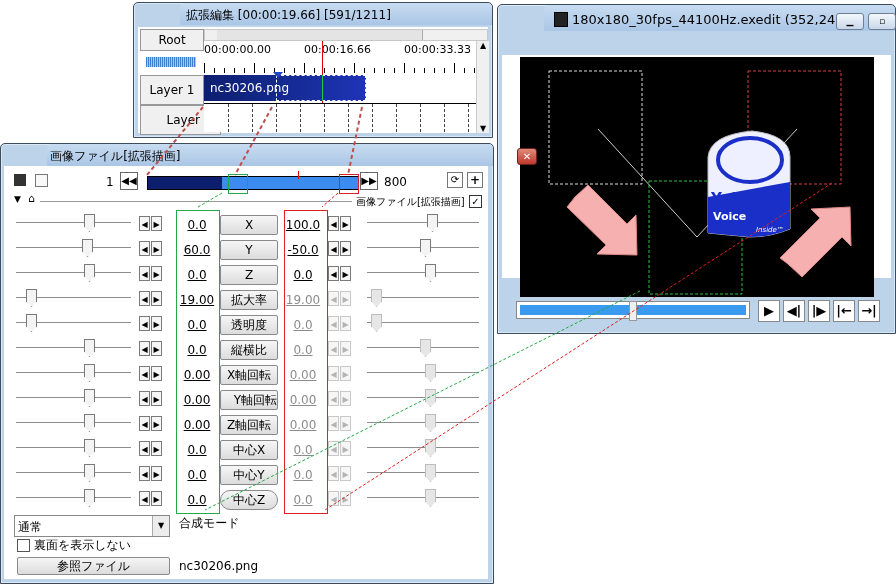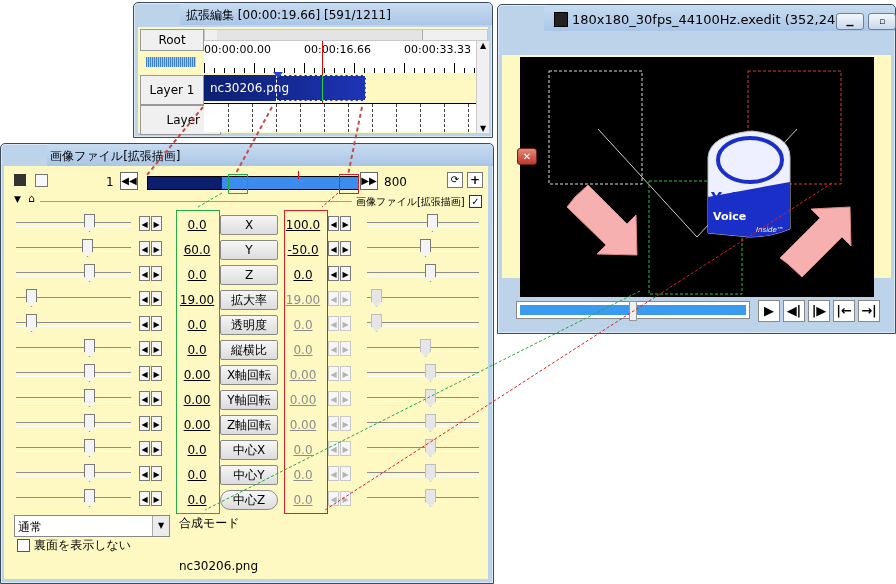--- a/index.html
+++ b/index.html
@@ -5,21 +5,21 @@
   html,body{margin:0;padding:0;}
   body{width:896px;height:584px;position:relative;background:#ffffff;overflow:hidden;
        font-family:"DejaVu Sans","Liberation Sans",sans-serif;font-size:12px;color:#000;}
   .win{position:absolute;background:#bcd3ea;border:1px solid #3c4c5c;border-radius:5px 5px 0 0;
        box-shadow:0 0 0 1px #dbe8f5 inset;}
   .titlebar{position:absolute;left:0;right:0;top:0;height:22px;
        background:linear-gradient(#c8dcf1,#aac6e6);border-radius:5px 5px 0 0;margin-left:46px;}
   .titletext{position:absolute;left:6px;top:4px;font-size:12px;white-space:nowrap;color:#000;}
   .closebtn{position:absolute;width:18px;height:15px;background:linear-gradient(#e08a7a,#c0392b);
        border:1px solid #6b2018;border-radius:3px;color:#fff;font-size:10px;line-height:15px;text-align:center;font-weight:bold;}
-  .client{position:absolute;background:#fef9c3;}
+  .client{position:absolute;background:#ffffff;}
   
   .tl-root{position:absolute;left:6px;top:30px;width:62px;height:20px;border:1px solid #999;background:#f0f0f0;
        text-align:center;line-height:20px;}
   .tl-stripe{position:absolute;left:12px;top:57px;width:50px;height:10px;
        background:repeating-linear-gradient(90deg,#3c7fd0 0 1px,#a8c8ee 1px 2px);}
   .layerlabel{position:absolute;left:6px;width:62px;height:28px;border:1px solid #999;background:#f0f0f0;
        line-height:28px;text-align:center;}
   .hscroll{position:absolute;background:#f0f0f0;border:1px solid #c8c8c8;}
   .ruler{position:absolute;left:70px;top:40px;width:270px;height:32px;background:#fff;}
   .tick{position:absolute;bottom:0;width:1px;background:#000;}
@@ -292,21 +292,21 @@
             <div class="thumb dim" style="left:58px;"></div>
           </div>
         </div>
         <div style="position: absolute; left: 0px; top: 223px; width: 484px; height: 24px;">
           <div class="slider" style="left:12px;top:8px;width:115px;">
             <div class="thumb" style="left:68px;"></div>
           </div>
           <div class="arrowbtn" style="left:135px;top:2px;">◀</div>
           <div class="arrowbtn" style="left:147px;top:2px;">▶</div>
           <span class="val" style="left:173px;top:4px;">0.00</span>
-          <div class="btn" style="left:216px;top:1px;width:58px;height:20px;line-height:18px;">Y軸回転</div>
+          <div class="btn" style="left:216px;top:1px;width:58px;height:20px;line-height:18px;text-align:right;">Y軸回転</div>
           <span class="val dim" style="left:279px;top:4px;">0.00</span>
           <div class="arrowbtn dim" style="left:324px;top:2px;">◀</div>
           <div class="arrowbtn dim" style="left:336px;top:2px;">▶</div>
           <div class="slider" style="left:363px;top:8px;width:112px;">
             <div class="thumb dim" style="left:58px;"></div>
           </div>
         </div>
         <div style="position: absolute; left: 0px; top: 248px; width: 484px; height: 24px;">
           <div class="slider" style="left:12px;top:8px;width:115px;">
             <div class="thumb" style="left:68px;"></div>
@@ -369,20 +369,21 @@
         </div>
       </div>
 
     <div style="position:absolute;left:10px;top:349px;width:154px;height:20px;border:1px solid #888;background:#fff;">
       <span style="position:absolute;left:3px;top:3px;">通常</span>
       <span style="position:absolute;right:0;top:0;width:16px;height:20px;background:#ececec;border-left:1px solid #aaa;font-size:8px;text-align:center;line-height:20px;">▼</span>
     </div>
     <span style="position:absolute;left:175px;top:349px;">合成モード</span>
     <div style="position:absolute;left:13px;top:373px;width:11px;height:11px;border:1px solid #555;background:#fff;"></div>
     <span style="position:absolute;left:30px;top:371px;">裏面を表示しない</span>
+    <div class="btn" style="left:13px;top:391px;width:153px;height:18px;line-height:16px;">参照ファイル</div>
     <span style="position:absolute;left:175px;top:393px;">nc30206.png</span>
   </div>
 </div>
 
 <svg style="position:absolute;left:0;top:0;pointer-events:none;" width="896" height="584">
   <g stroke="#c0504d" stroke-width="2" stroke-dasharray="4,3" fill="none">
     <line x1="203" y1="107" x2="147" y2="175"></line>
     <line x1="272" y1="107" x2="235" y2="175"></line>
     <line x1="362" y1="107" x2="348" y2="175"></line>
   </g>

